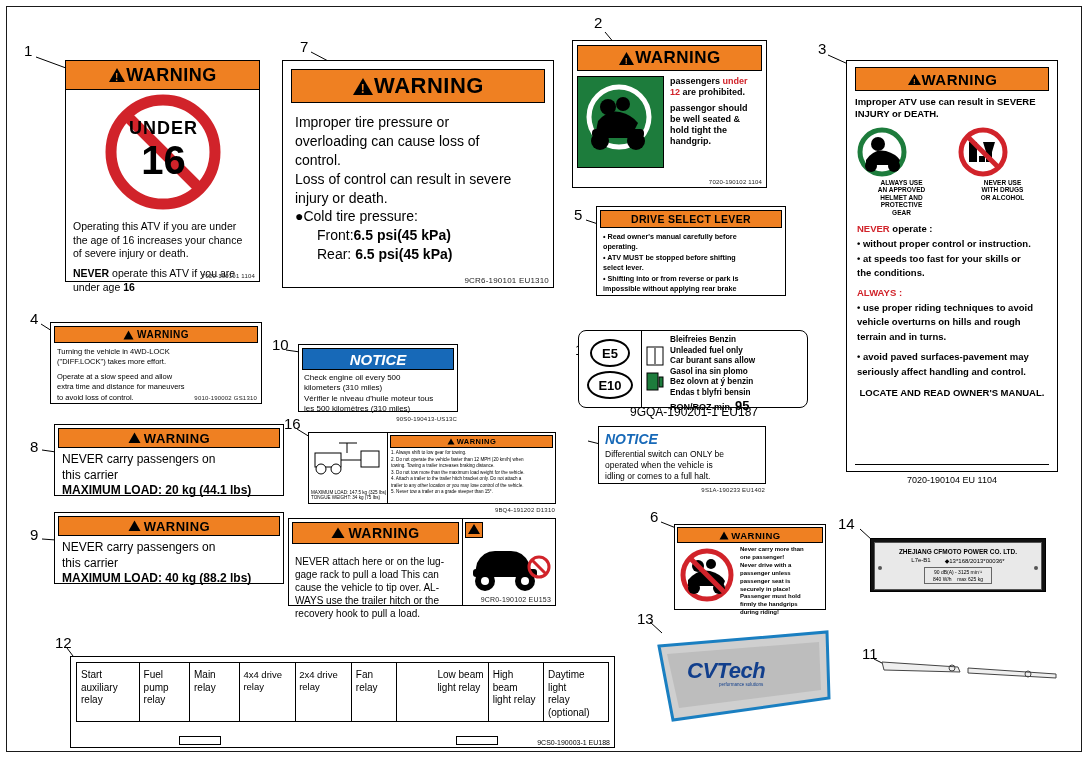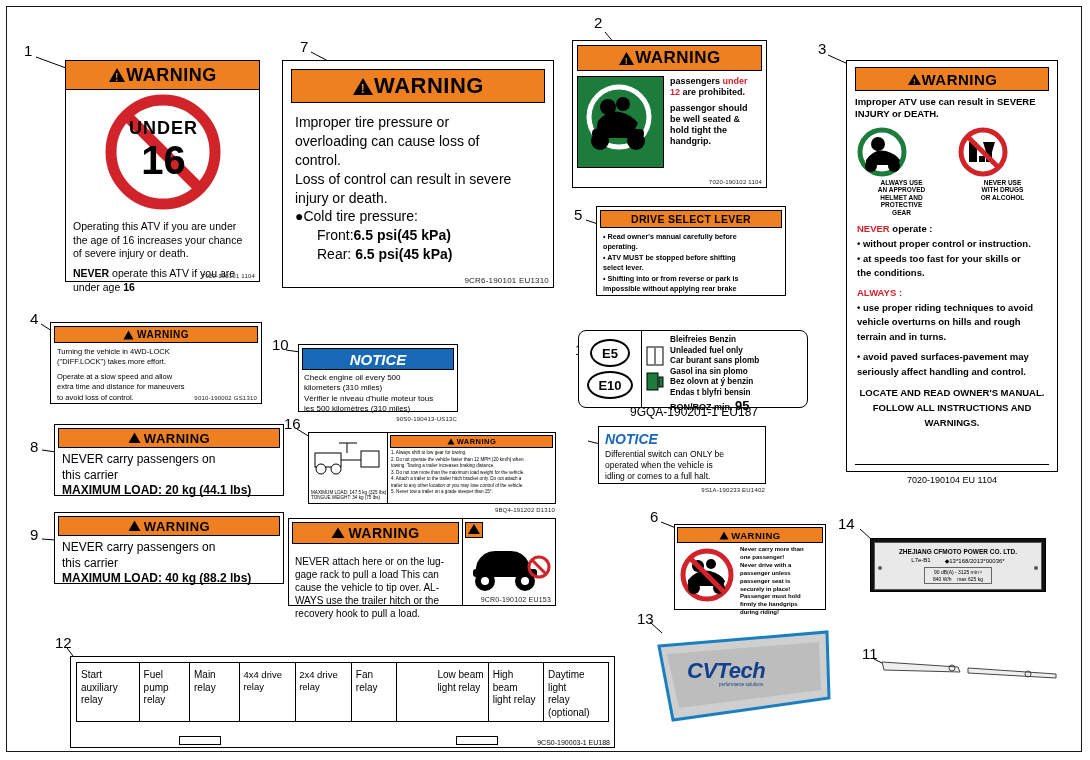--- a/index.html
+++ b/index.html
@@ -209,21 +209,20 @@
       <div style="height:5px;"></div>
       <div style="color:#d1232a;">ALWAYS :</div>
       <div>• use proper riding techniques to avoid</div>
       <div>  vehicle overturns on hills and rough</div>
       <div>  terrain and in turns.</div>
       <div style="height:5px;"></div>
       <div>• avoid paved surfaces-pavement may</div>
       <div>  seriously affect handling and control.</div>
       <div style="height:7px;"></div>
       <div class="ctr">LOCATE AND READ OWNER'S MANUAL.</div>
-      <div class="ctr">FOLLOW ALL INSTRUCTIONS AND WARNINGS.</div>
     </div>
     <div style="position:absolute;left:8px;right:8px;bottom:6px;border-top:1px solid #000;"></div>
     <div style="position:absolute;left:0;right:0;bottom:-14px;text-align:center;font-size:9px;">7020-190104   EU 1104</div>
   </div>
 
   <div class="label" style="left:50px;top:322px;width:212px;height:82px;">
     <div class="warnbar" style="height:15px;font-size:10px;margin:3px 3px 0 3px;border:1px solid #000;">
       <svg width="11" height="10">
           <polygon points="5.5,0.5 10.5,9.5 0.5,9.5" fill="#000"></polygon>
         </svg>
@@ -283,21 +282,21 @@
             <line x1="9" y1="2" x2="9" y2="18" stroke="#000"></line>
           </svg>
         <svg width="20" height="22">
             <rect x="2" y="3" width="11" height="17" fill="#1d7c3c" stroke="#000"></rect>
             <rect x="14" y="7" width="4" height="10" fill="#1d7c3c" stroke="#000"></rect>
           </svg>
       </div>
       <div style="flex:1;padding:4px 4px 0 2px;font-size:8.2px;font-weight:bold;line-height:1.28;">
         <div>Bleifreies Benzin</div>
         <div>Unleaded fuel only</div>
-        <div>Car burant sans plomb</div>
+        <div>Car burant sans allow</div>
         <div>Gasol ina  sin plomo</div>
         <div>Bez olovn at ý  benzin</div>
         <div>Endas t blyfri bensin</div>
         <div style="font-size:9px;"><span>RON/ROZ min. </span><span style="font-size:13px;">95</span></div>
       </div>
     </div>
     <div style="position:absolute;left:0;bottom:-12px;width:230px;text-align:center;font-size:12px;margin-top:43px;">9GQA-190201-1   EU187</div>
   </div>
 
   <div class="label" style="left:598px;top:426px;width:168px;height:58px;">

